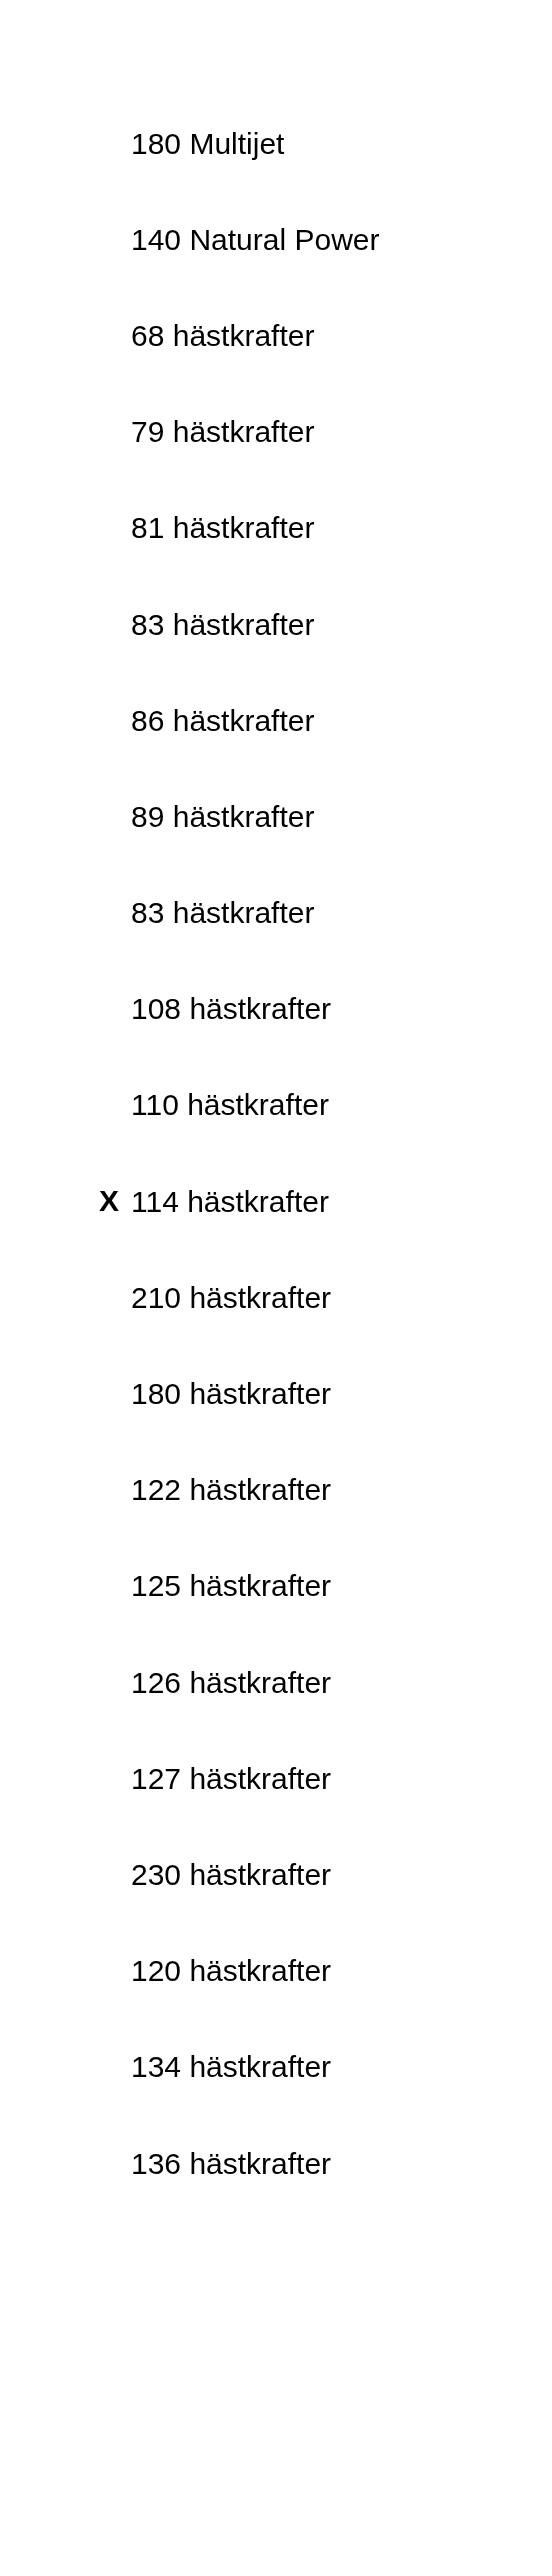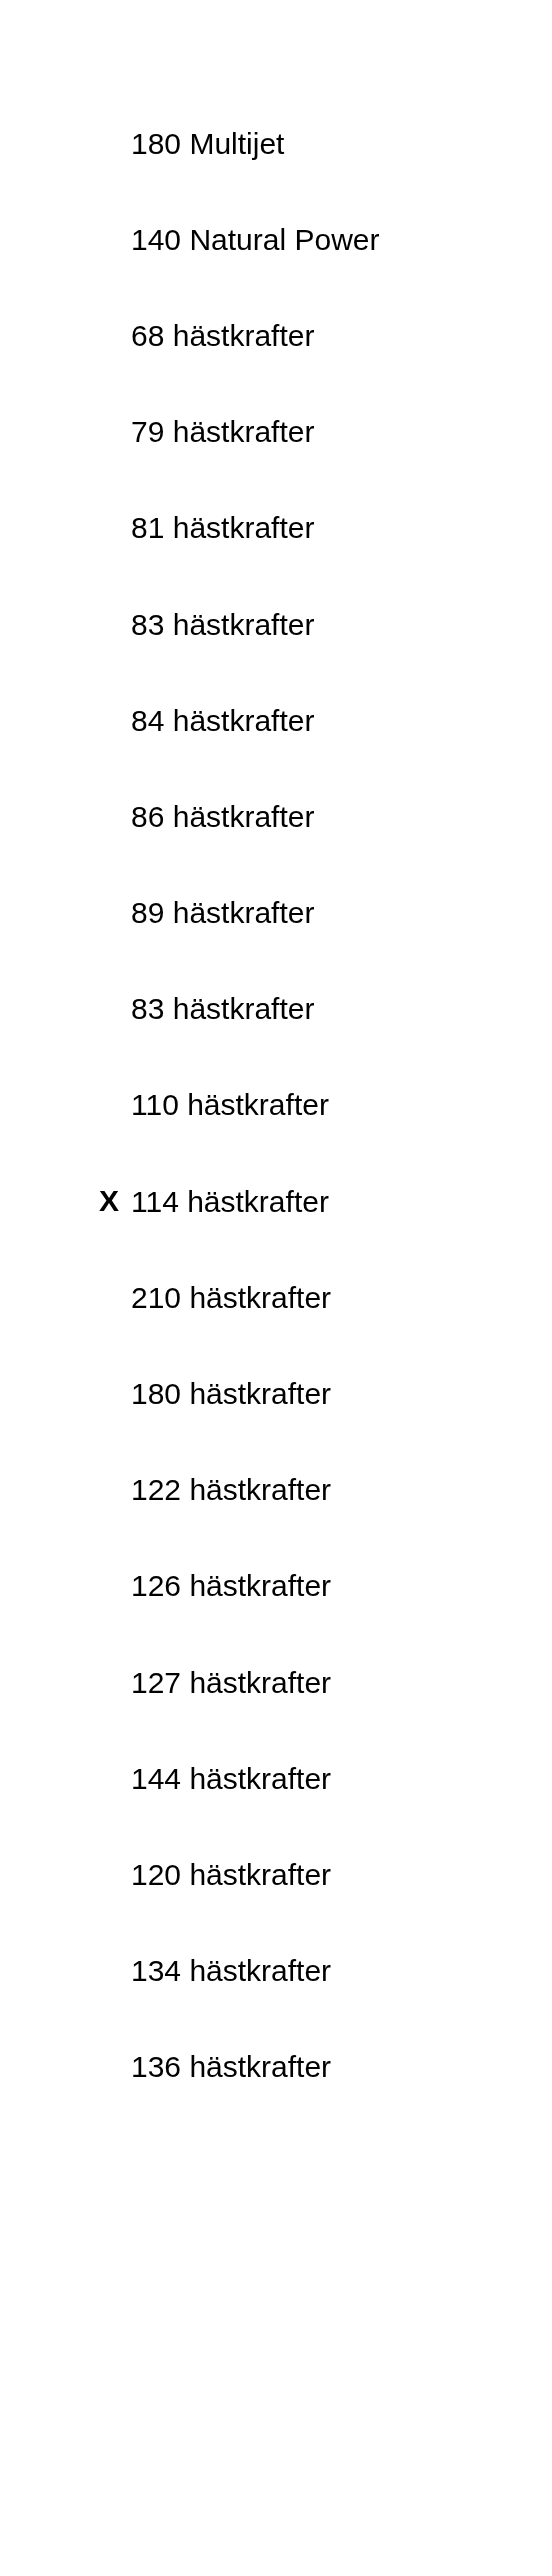--- a/index.html
+++ b/index.html
@@ -62,55 +62,58 @@
       <div class="list-item">
         <span class="item-text">79 hästkrafter</span>
       </div>
       <div class="list-item">
         <span class="item-text">81 hästkrafter</span>
       </div>
       <div class="list-item">
         <span class="item-text">83 hästkrafter</span>
       </div>
       <div class="list-item">
-        <span class="item-text">84 hästkrafter</span>
-      </div>
-      <div class="list-item">
         <span class="item-text">86 hästkrafter</span>
       </div>
       <div class="list-item">
         <span class="item-text">89 hästkrafter</span>
       </div>
       <div class="list-item">
         <span class="item-text">83 hästkrafter</span>
+      </div>
+      <div class="list-item">
+        <span class="item-text">108 hästkrafter</span>
       </div>
       <div class="list-item">
         <span class="item-text">110 hästkrafter</span>
       </div>
       <div class="list-item">
         <span class="x-marker">X</span>
         <span class="item-text">114 hästkrafter</span>
       </div>
       <div class="list-item">
         <span class="item-text">210 hästkrafter</span>
       </div>
       <div class="list-item">
         <span class="item-text">180 hästkrafter</span>
       </div>
       <div class="list-item">
         <span class="item-text">122 hästkrafter</span>
       </div>
       <div class="list-item">
+        <span class="item-text">125 hästkrafter</span>
+      </div>
+      <div class="list-item">
         <span class="item-text">126 hästkrafter</span>
       </div>
       <div class="list-item">
         <span class="item-text">127 hästkrafter</span>
       </div>
       <div class="list-item">
-        <span class="item-text">144 hästkrafter</span>
+        <span class="item-text">230 hästkrafter</span>
       </div>
       <div class="list-item">
         <span class="item-text">120 hästkrafter</span>
       </div>
       <div class="list-item">
         <span class="item-text">134 hästkrafter</span>
       </div>
       <div class="list-item">
         <span class="item-text">136 hästkrafter</span>
       </div>

